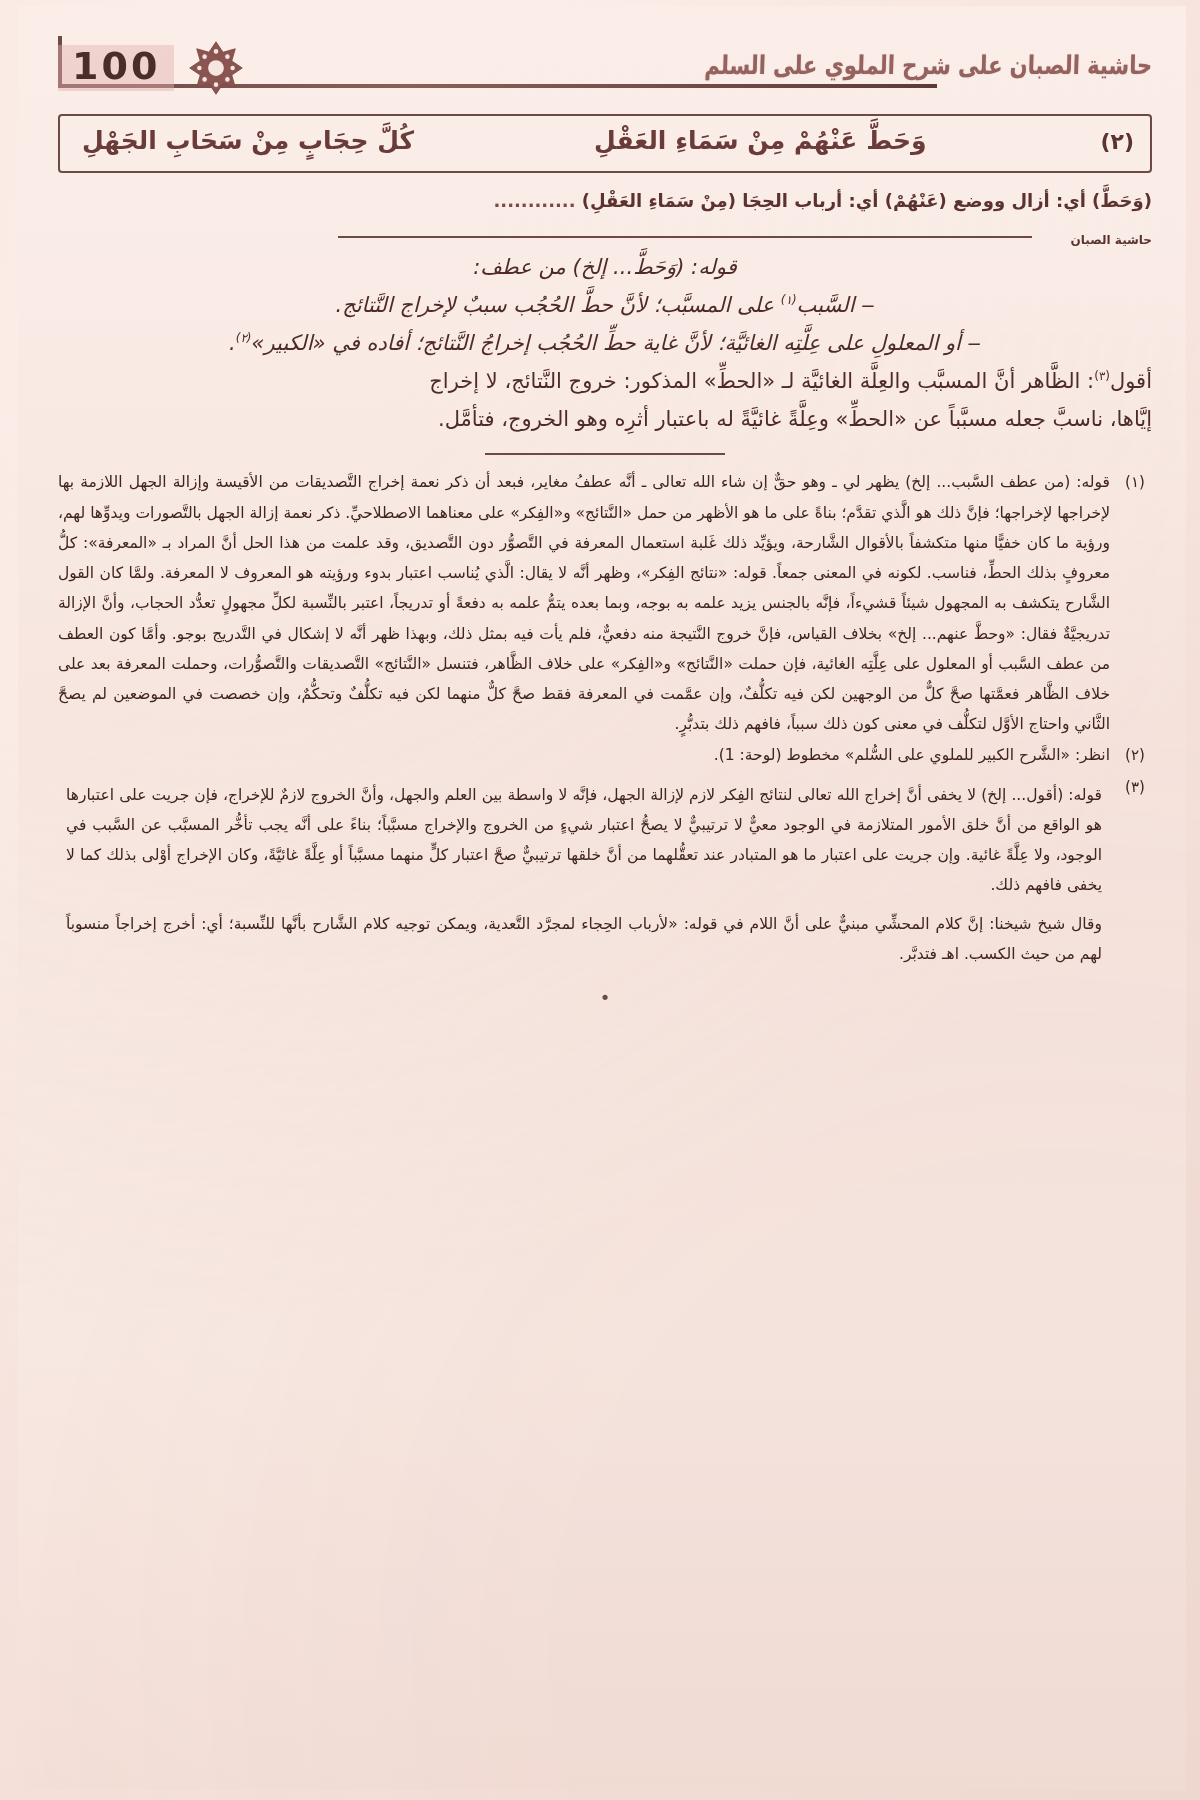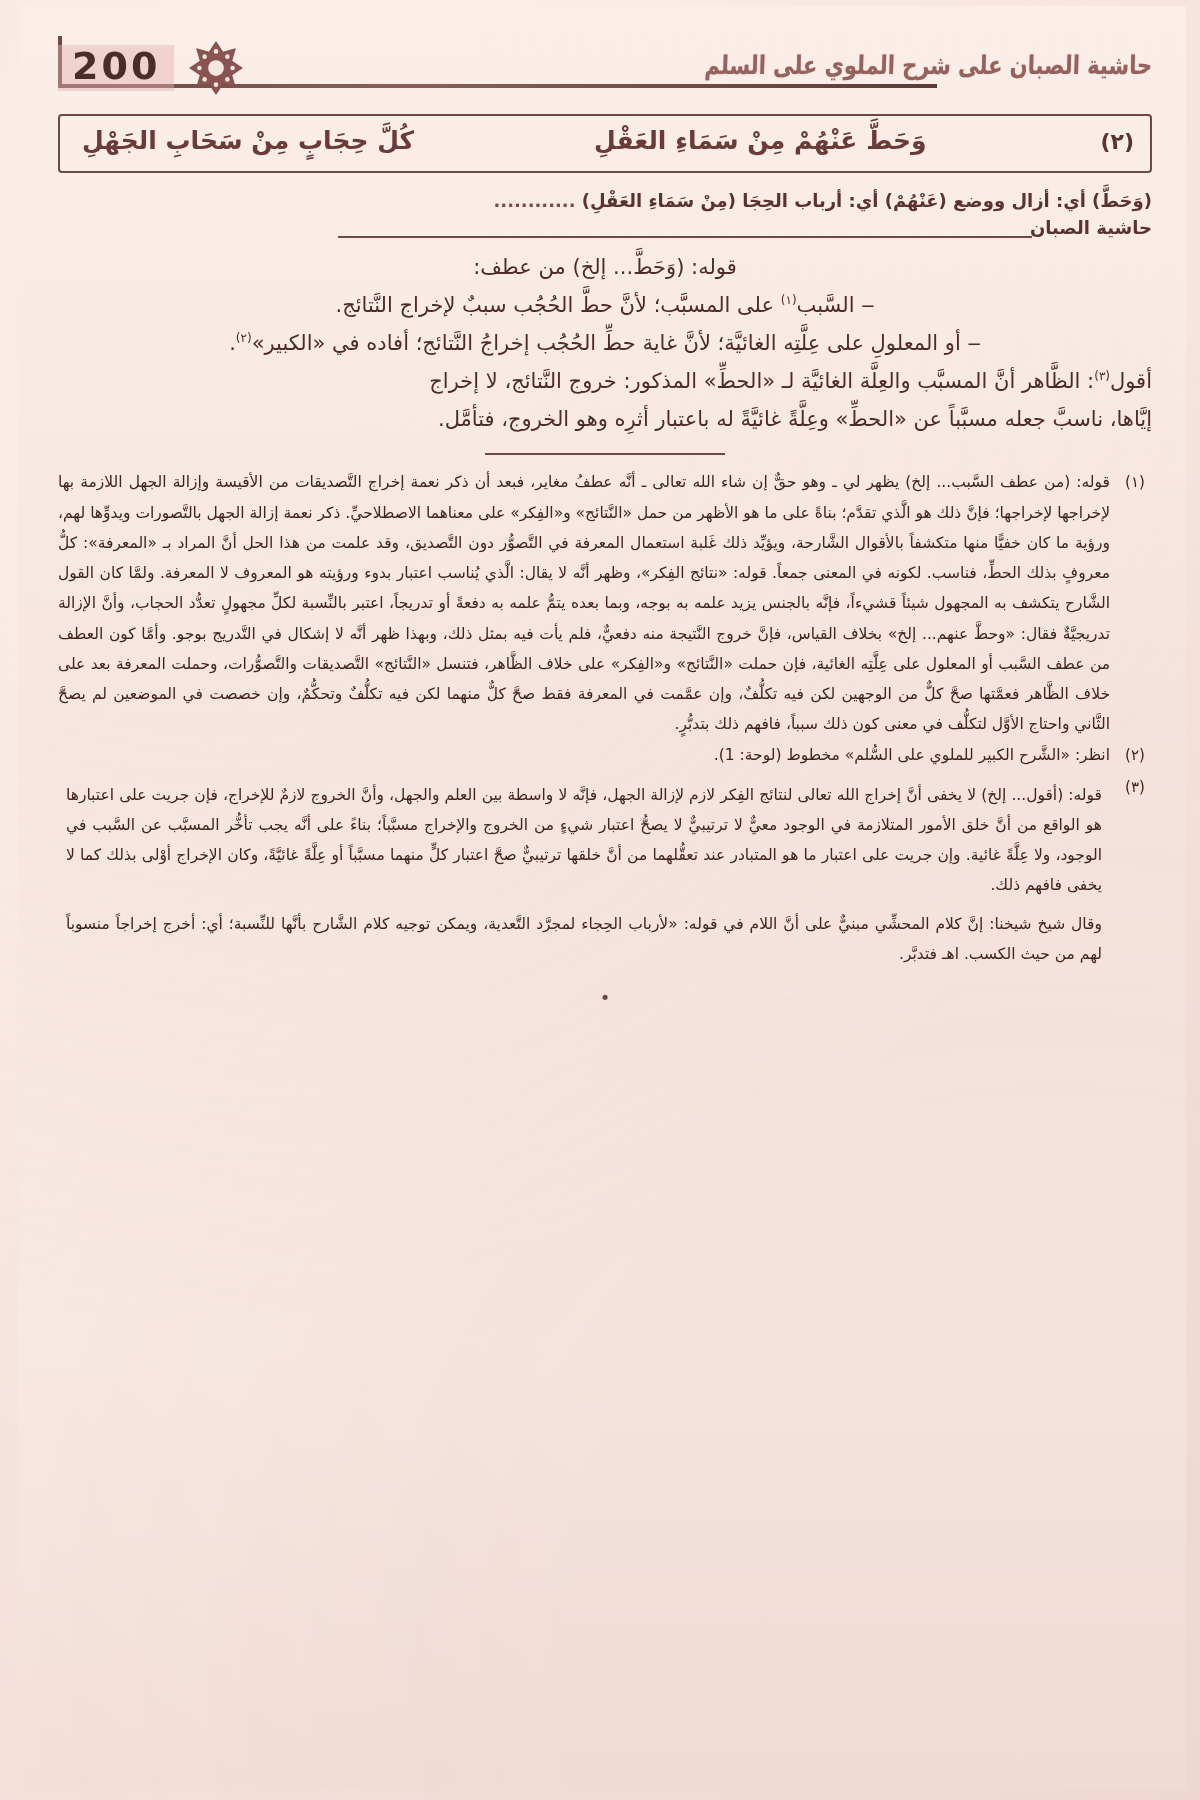--- a/index.html
+++ b/index.html
@@ -117,40 +117,40 @@
   }
   .dots{ letter-spacing:2px; color:#7a4a46;}
 
   
   .hashiya-head{
     position:relative;
     height:30px;
     margin-top:2px;
   }
   .hashiya-label{
-    position:absolute;right:0;top:0;
-    font-size:18px;font-weight:bold;color:#5a3330;text-align:center;
+    position:absolute;right:0;top:16px;
+    font-size:12px;font-weight:bold;color:#5a3330;text-align:center;
   }
   .hashiya-rule{
     position:absolute;
     right:120px;left:280px;top:19px;
     height:2px;background:#6d4a46;
   }
 
   
   .body-text{
     direction:rtl;
     text-align:justify;
     font-size:21px;
     line-height:1.72;
     color:#4e2b28;
     margin-top:2px;
   }
   .body-text p{margin:0 0 2px 0;}
-  .ctr{text-align:center;}
+  .ctr{text-align:center;font-style:italic;}
   .rgt{text-align:right;}
   sup.fn{
     font-size:12px;
     vertical-align:super;
     color:#4e2b28;
   }
 
   
   .fn-sep{
     width:240px;
@@ -206,21 +206,21 @@
 
 <div id="page">
   <div id="sheet">
     <div class="inner">
 
       <div class="header">
         <div class="hdr-rule"></div>
         <div class="hdr-rule-tick"></div>
         <div class="hdr-title">حاشية الصبان على شرح الملوي على السلم</div>
         <div class="hdr-left">
-          <span class="pagenum">200</span>
+          <span class="pagenum">100</span>
           <span>
             <svg class="star" viewBox="0 0 64 64" aria-hidden="true">
               <g fill="#8a5550" stroke="#7b4a45" stroke-width="1">
                 <polygon points="32,2 40,14 54,10 50,24 62,32 50,40 54,54 40,50 32,62 24,50 10,54 14,40 2,32 14,24 10,10 24,14"></polygon>
               </g>
               <circle cx="32" cy="32" r="9" fill="#f7e6e0"></circle>
               <g fill="#f7e6e0">
                 <circle cx="32" cy="13" r="2.6"></circle>
                   <circle cx="45" cy="19" r="2.6"></circle>
                 <circle cx="51" cy="32" r="2.6"></circle>

